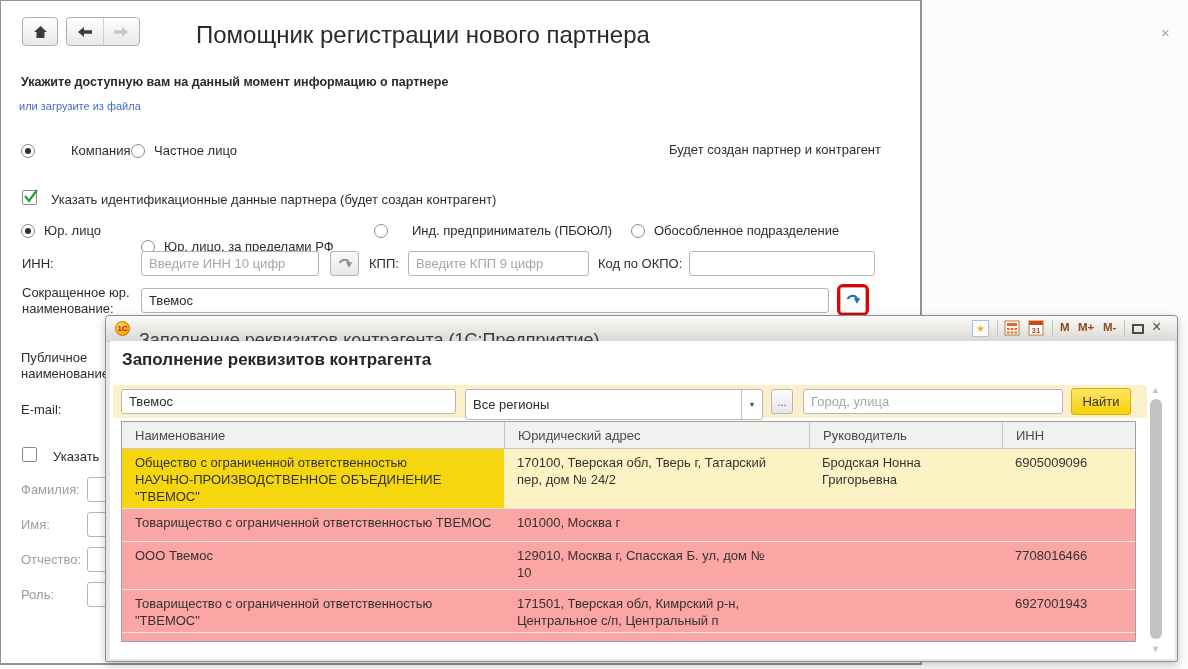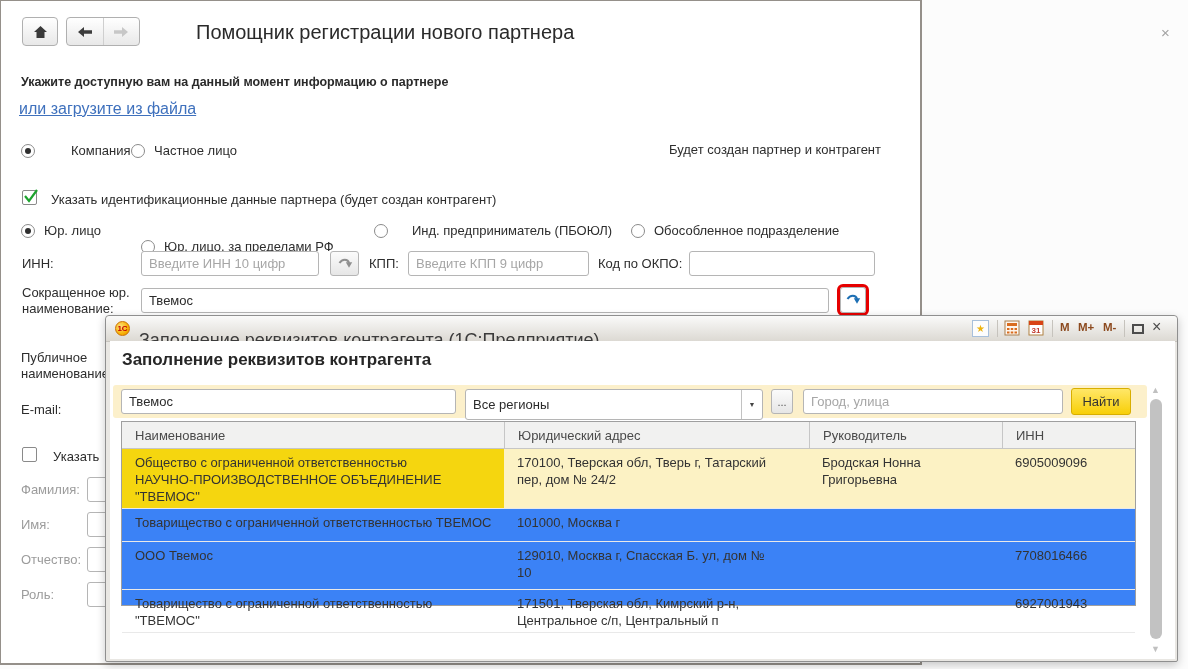--- a/index.html
+++ b/index.html
@@ -3,23 +3,23 @@
 <meta charset="utf-8">
 <style>
   html,body{margin:0;padding:0;width:1188px;height:669px;background:#fcfcfc;font-family:"Liberation Sans",sans-serif;overflow:hidden;position:relative;}
   .abs{position:absolute;}
   #main{position:absolute;left:0;top:0;width:919px;height:662px;background:#fff;border:1px solid #95908a;border-right-width:2px;border-bottom-width:2px;}
   .btn{background:linear-gradient(#ffffff,#e8e8e8);border:1px solid #b0b0b0;border-radius:4px;}
   #home-btn{left:21px;top:16px;width:34px;height:27px;display:flex;align-items:center;justify-content:center;}
   #nav-btns{left:65px;top:16px;width:72px;height:27px;display:flex;}
   .nav-half{flex:1;display:flex;align-items:center;justify-content:center;}
   .nav-back{border-right:1px solid #cfcfcf;}
-  #main-title{left:195px;top:20px;font-size:20px;color:#2a2a2a;}
+  #main-title{left:195px;top:20px;font-size:24px;color:#2a2a2a;}
   #intro{left:20px;top:74px;font-size:12.5px;font-weight:bold;color:#2a2a2a;}
-  #load-link{left:18px;top:99px;font-size:16px;color:#3f71bd;text-decoration:underline;cursor:pointer;}
+  #load-link{left:18px;top:99px;font-size:11px;color:#3f71bd;cursor:pointer;}
   .radio{width:14px;height:14px;border:1px solid #8b8b8b;border-radius:50%;background:#fff;display:inline-block;position:relative;flex:none;box-sizing:border-box;}
   .radio.sel::after{content:"";position:absolute;left:3px;top:3px;width:6px;height:6px;border-radius:50%;background:#2f2f2f;}
   .ritem{display:flex;align-items:center;gap:9px;font-size:13px;color:#2d2d2d;}
   .cb{width:15px;height:15px;border:1px solid #8a8a8a;border-radius:2px;background:#fff;position:relative;box-sizing:border-box;}
   .lbl{font-size:13px;color:#2d2d2d;}
   .glbl{font-size:13px;color:#9c9c9c;}
   .pre{white-space:pre-line;}
   .inp{border:1px solid #b5b5b5;border-radius:3px;background:#fff;font-size:13px;color:#2b2b2b;display:flex;align-items:center;padding:0 7px;box-sizing:border-box;}
   .ph{color:#a6a6a6;white-space:nowrap;}
   .abtn{border:1px solid #b5b5b5;border-radius:3px;background:linear-gradient(#fbfbfb,#e6e6e6);display:flex;align-items:center;justify-content:center;box-sizing:border-box;}
@@ -36,21 +36,21 @@
   #dlg-content{position:absolute;left:4px;top:25px;width:1065px;height:318px;background:#fff;}
   #dlg-heading{position:absolute;left:12px;top:9px;font-size:17px;font-weight:bold;color:#262626;}
   #strip{position:absolute;left:3px;top:44px;width:1034px;height:33px;background:#fcf0cb;border-radius:3px;}
   #q-input{position:absolute;left:8px;top:4px;width:335px;height:25px;}
   #region-combo{position:absolute;left:352px;top:4px;width:298px;height:31px;padding:0;}
   #region-text{flex:1;padding-left:7px;}
   #region-arrow{width:20px;height:100%;border-left:1px solid #c2c2c2;display:flex;align-items:center;justify-content:center;font-size:7px;color:#444;}
   #more-btn{position:absolute;left:658px;top:4px;width:22px;height:25px;font-size:11px;color:#555;}
   #city-input{position:absolute;left:690px;top:4px;width:260px;height:25px;}
   #find-btn{position:absolute;left:958px;top:3px;width:60px;height:27px;background:linear-gradient(#ffe768,#f8cf07);border:1px solid #d8ae00;border-radius:3px;font-size:13px;color:#333;display:flex;align-items:center;justify-content:center;box-sizing:border-box;}
-  #tbl{position:absolute;left:11px;top:80px;width:1015px;height:185px;border:1px solid #9f9f9f;background:#3b82f6;box-sizing:border-box;}
+  #tbl{position:absolute;left:11px;top:80px;width:1015px;height:221px;border:1px solid #9f9f9f;background:#fca5a5;box-sizing:border-box;}
   .thead{display:flex;height:27px;background:#f1f1f0;border-bottom:1px solid #c6c6c6;box-sizing:border-box;}
   .th{font-size:13px;color:#4a4a4a;display:flex;align-items:center;padding-left:13px;box-sizing:border-box;}
   .th + .th{border-left:1px solid #c6c6c6;}
   .c1{width:382px;}.c2{width:305px;}.c3{width:193px;}.c4{width:133px;}
   .tr{display:flex;border-bottom:1px solid #e9e9e9;box-sizing:border-box;}
   .td{font-size:13px;color:#333;line-height:17px;padding:5px 8px 0 13px;box-sizing:border-box;overflow:hidden;white-space:pre-line;}
   .r1{height:60px;}.r2{height:33px;}.r3{height:48px;}.r4{height:43px;}
   .tr.selected .td{background:#fcf2c4;}
   .tr.selected .td.selcell{background:#f5d60f;}
   .sb-thumb{position:absolute;left:1040px;top:58px;width:12px;height:240px;background:#c2c2c2;border-radius:6px;}

